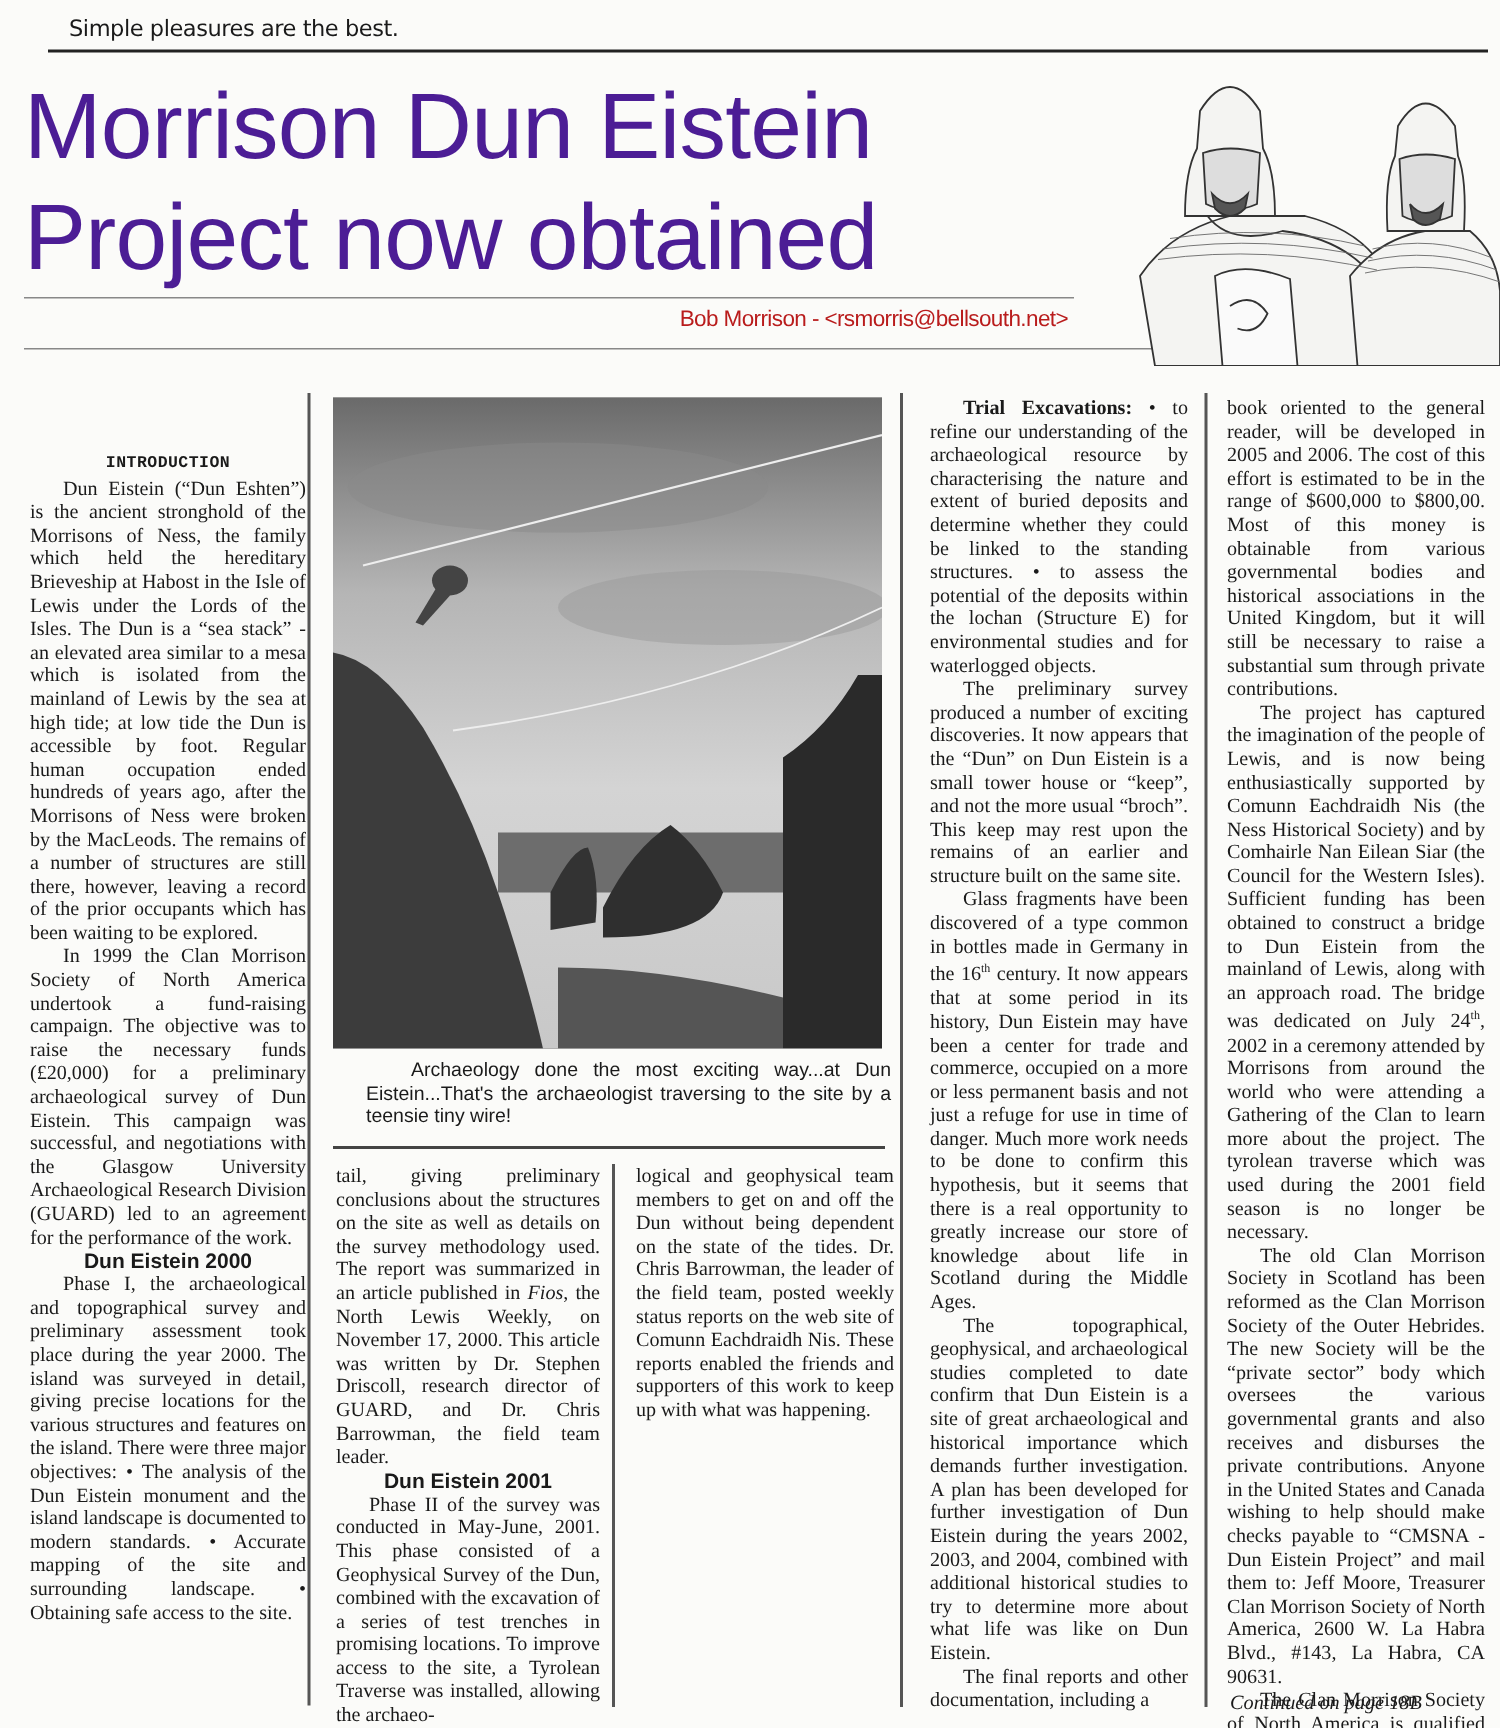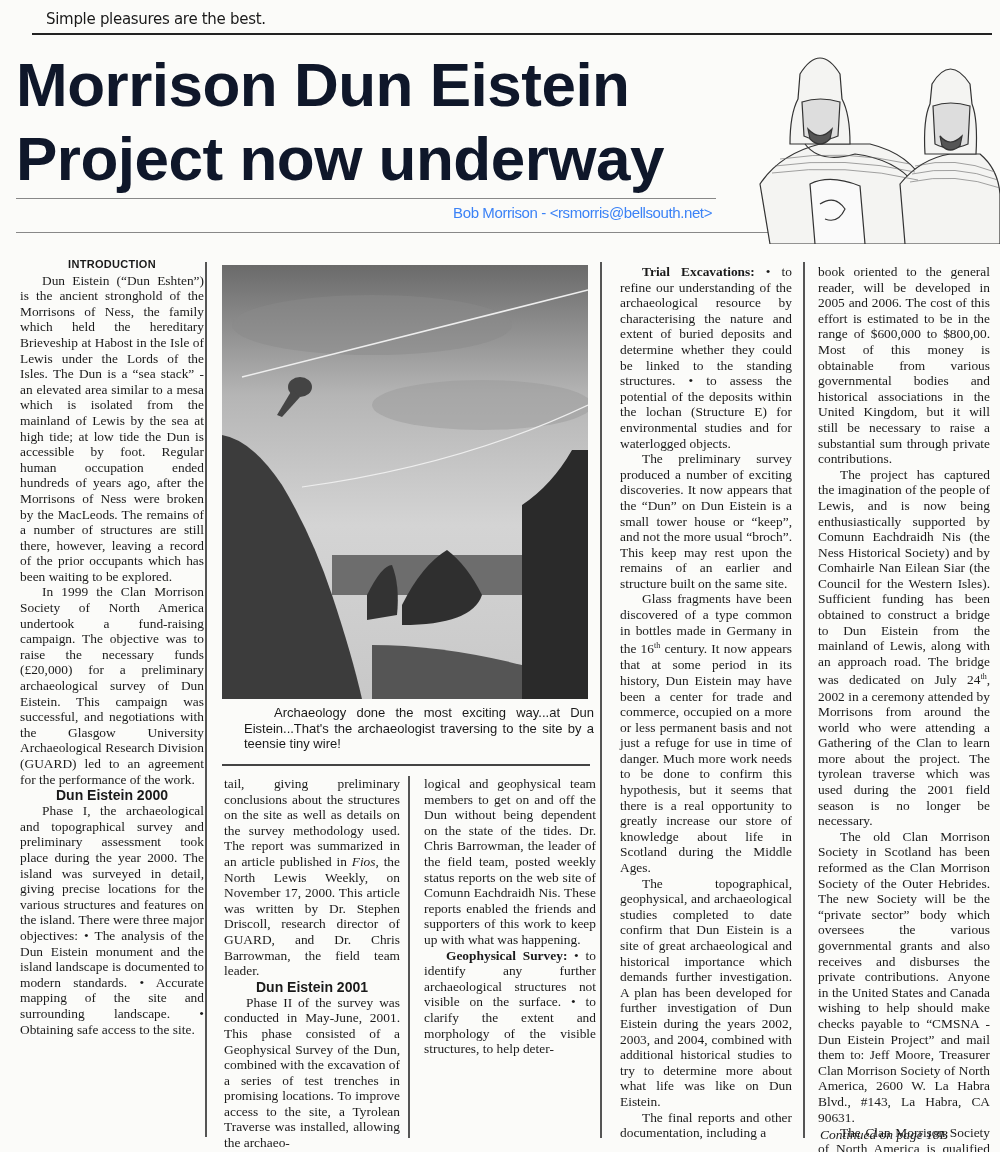--- a/index.html
+++ b/index.html
@@ -6,51 +6,51 @@
   html, body { width: 1000px; height: 1152px; background: #fbfbf9; overflow: hidden; }
   body { position: relative; font-family: "Liberation Serif", serif; color: #1a1a1a; }
 
   .running-head { position: absolute; left: 32px; top: 4px; width: 960px; height: 30px; }
   .running-head .left { position: absolute; left: 14px; top: 6px; font-family: "DejaVu Sans", sans-serif; font-size: 15px; letter-spacing: -0.3px; }
   .running-head .right { position: absolute; right: 4px; top: 12px; font-family: "DejaVu Sans", sans-serif; font-size: 13.5px; letter-spacing: -0.4px; white-space: nowrap; }
   .running-head .right b { font-weight: bold; }
   .running-head .right i { font-style: italic; text-decoration: underline; }
   .running-head .rule { position: absolute; left: 0; right: 0; top: 29px; height: 2px; background: #222; }
 
-  .headline { position: absolute; left: 16px; top: 48px; font-family: "Liberation Sans", sans-serif; font-weight: bold; font-size: 62px; line-height: 74px; letter-spacing: -0.5px; color: #0f172a; }
+  .headline { position: absolute; left: 16px; top: 48px; font-family: "Liberation Sans", sans-serif; font-weight: normal; font-size: 62px; line-height: 74px; letter-spacing: -0.5px; color: #4c1d95; }
   .rule-thin { position: absolute; height: 1px; background: #888; }
-  .byline { position: absolute; right: 288px; top: 204px; font-family: "Liberation Sans", sans-serif; font-size: 15px; letter-spacing: -0.4px; color: #3b82f6; }
+  .byline { position: absolute; right: 288px; top: 204px; font-family: "Liberation Sans", sans-serif; font-size: 15px; letter-spacing: -0.4px; color: #b91c1c; }
 
   .knights { position: absolute; left: 720px; top: 44px; width: 280px; height: 200px; }
 
   .col { position: absolute; font-size: 13.4px; line-height: 15.6px; text-align: justify; hyphens: manual; }
   .col p { text-indent: 22px; }
   .col p.noindent { text-indent: 0; }
   .col .subhead { font-family: "Liberation Sans", sans-serif; font-weight: bold; font-size: 14px; text-align: center; line-height: 16px; margin: 0; text-indent: 0; }
-  .col .smallcaps { font-family: Liberation Sans, sans-serif; font-weight: bold; font-size: 11px; text-align: center; letter-spacing: 0.3px; text-indent: 0; }
+  .col .smallcaps { font-family: Liberation Mono, monospace; font-weight: bold; font-size: 11px; text-align: center; letter-spacing: 0.3px; text-indent: 0; margin-top: 45px; }
   .col b.runin { font-weight: bold; }
 
   .vrule { position: absolute; width: 2px; background: #555; }
 
   .photo { position: absolute; left: 222px; top: 265px; width: 366px; height: 434px; background: #555; overflow: hidden; }
   .caption { position: absolute; left: 244px; top: 705px; width: 350px; font-family: Liberation Sans, sans-serif; font-size: 13px; line-height: 15.5px; text-align: justify; }
   .caption span { display: block; text-indent: 30px; }
   .cont { position: absolute; left: 820px; top: 1127px; font-style: italic; font-size: 13.5px; }
 </style>
 </head>
 <body>
 
 <div class="running-head">
   <span class="left">Simple pleasures are the best.</span>
   <div class="rule"></div>
 </div>
 
 <div class="headline">
   <div>Morrison Dun Eistein</div>
-  <div>Project now underway</div>
+  <div>Project now obtained</div>
 </div>
 <div class="rule-thin" style="left:16px; top:198px; width:700px;"></div>
 <div class="byline">Bob Morrison - &lt;rsmorris@bellsouth.net&gt;</div>
 <div class="rule-thin" style="left:16px; top:232px; width:984px;"></div>
 
 <svg class="knights" viewBox="0 0 280 200">
   <g fill="#f4f4f2" stroke="#333" stroke-width="1.2">
 
     <path d="M50 200 L40 140 Q60 110 100 100 L150 100 Q190 110 205 140 L200 200 Z"></path>
     <path d="M70 100 Q70 70 78 55 L80 30 Q100 -2 120 30 L122 55 Q130 70 130 100 Z"></path>
@@ -117,21 +117,20 @@
 
 <div class="col" style="left:224px; top:776px; width:176px;">
   <p class="noindent"><span>tail, giving preliminary conclusions about the structures on the site as well as details on the survey methodology used. The report was summarized in an article published in </span><i>Fios</i><span>, the North Lewis Weekly, on November 17, 2000. This article was written by Dr. Stephen Driscoll, research director of GUARD, and Dr. Chris Barrowman, the field team leader.</span></p>
   <p class="subhead">Dun Eistein 2001</p>
   <p>Phase II of the survey was conducted in May-June, 2001. This phase consisted of a Geophysical Survey of the Dun, combined with the excavation of a series of test trenches in promising locations. To improve access to the site, a Tyrolean Traverse was installed, allowing the archaeo-</p>
 </div>
 <div class="vrule" style="left:408px; top:776px; height:362px;"></div>
 
 <div class="col" style="left:424px; top:776px; width:172px;">
   <p class="noindent">logical and geophysical team members to get on and off the Dun without being dependent on the state of the tides. Dr. Chris Barrowman, the leader of the field team, posted weekly status reports on the web site of Comunn Eachdraidh Nis. These reports enabled the friends and supporters of this work to keep up with what was happening.</p>
-  <p><b class="runin">Geophysical Survey:</b><span> • to identify any further archaeological structures not visible on the surface. • to clarify the extent and morphology of the visible structures, to help deter-</span></p>
 </div>
 <div class="vrule" style="left:600px; top:262px; height:876px;"></div>
 
 <div class="col" style="left:620px; top:264px; width:172px;">
   <p><b class="runin">Trial Excavations:</b><span> • to refine our understanding of the archaeological resource by characterising the nature and extent of buried deposits and determine whether they could be linked to the standing structures. • to assess the potential of the deposits within the lochan (Structure E) for environmental studies and for waterlogged objects.</span></p>
   <p>The preliminary survey produced a number of exciting discoveries. It now appears that the “Dun” on Dun Eistein is a small tower house or “keep”, and not the more usual “broch”. This keep may rest upon the remains of an earlier and structure built on the same site.</p>
   <p><span>Glass fragments have been discovered of a type common in bottles made in Germany in the 16</span><sup style="font-size:8px">th</sup><span> century. It now appears that at some period in its history, Dun Eistein may have been a center for trade and commerce, occupied on a more or less permanent basis and not just a refuge for use in time of danger. Much more work needs to be done to confirm this hypothesis, but it seems that there is a real opportunity to greatly increase our store of knowledge about life in Scotland during the Middle Ages.</span></p>
   <p>The topographical, geophysical, and archaeological studies completed to date confirm that Dun Eistein is a site of great archaeological and historical importance which demands further investigation. A plan has been developed for further investigation of Dun Eistein during the years 2002, 2003, and 2004, combined with additional historical studies to try to determine more about what life was like on Dun Eistein.</p>
   <p>The final reports and other documentation, including a</p>
 </div>

